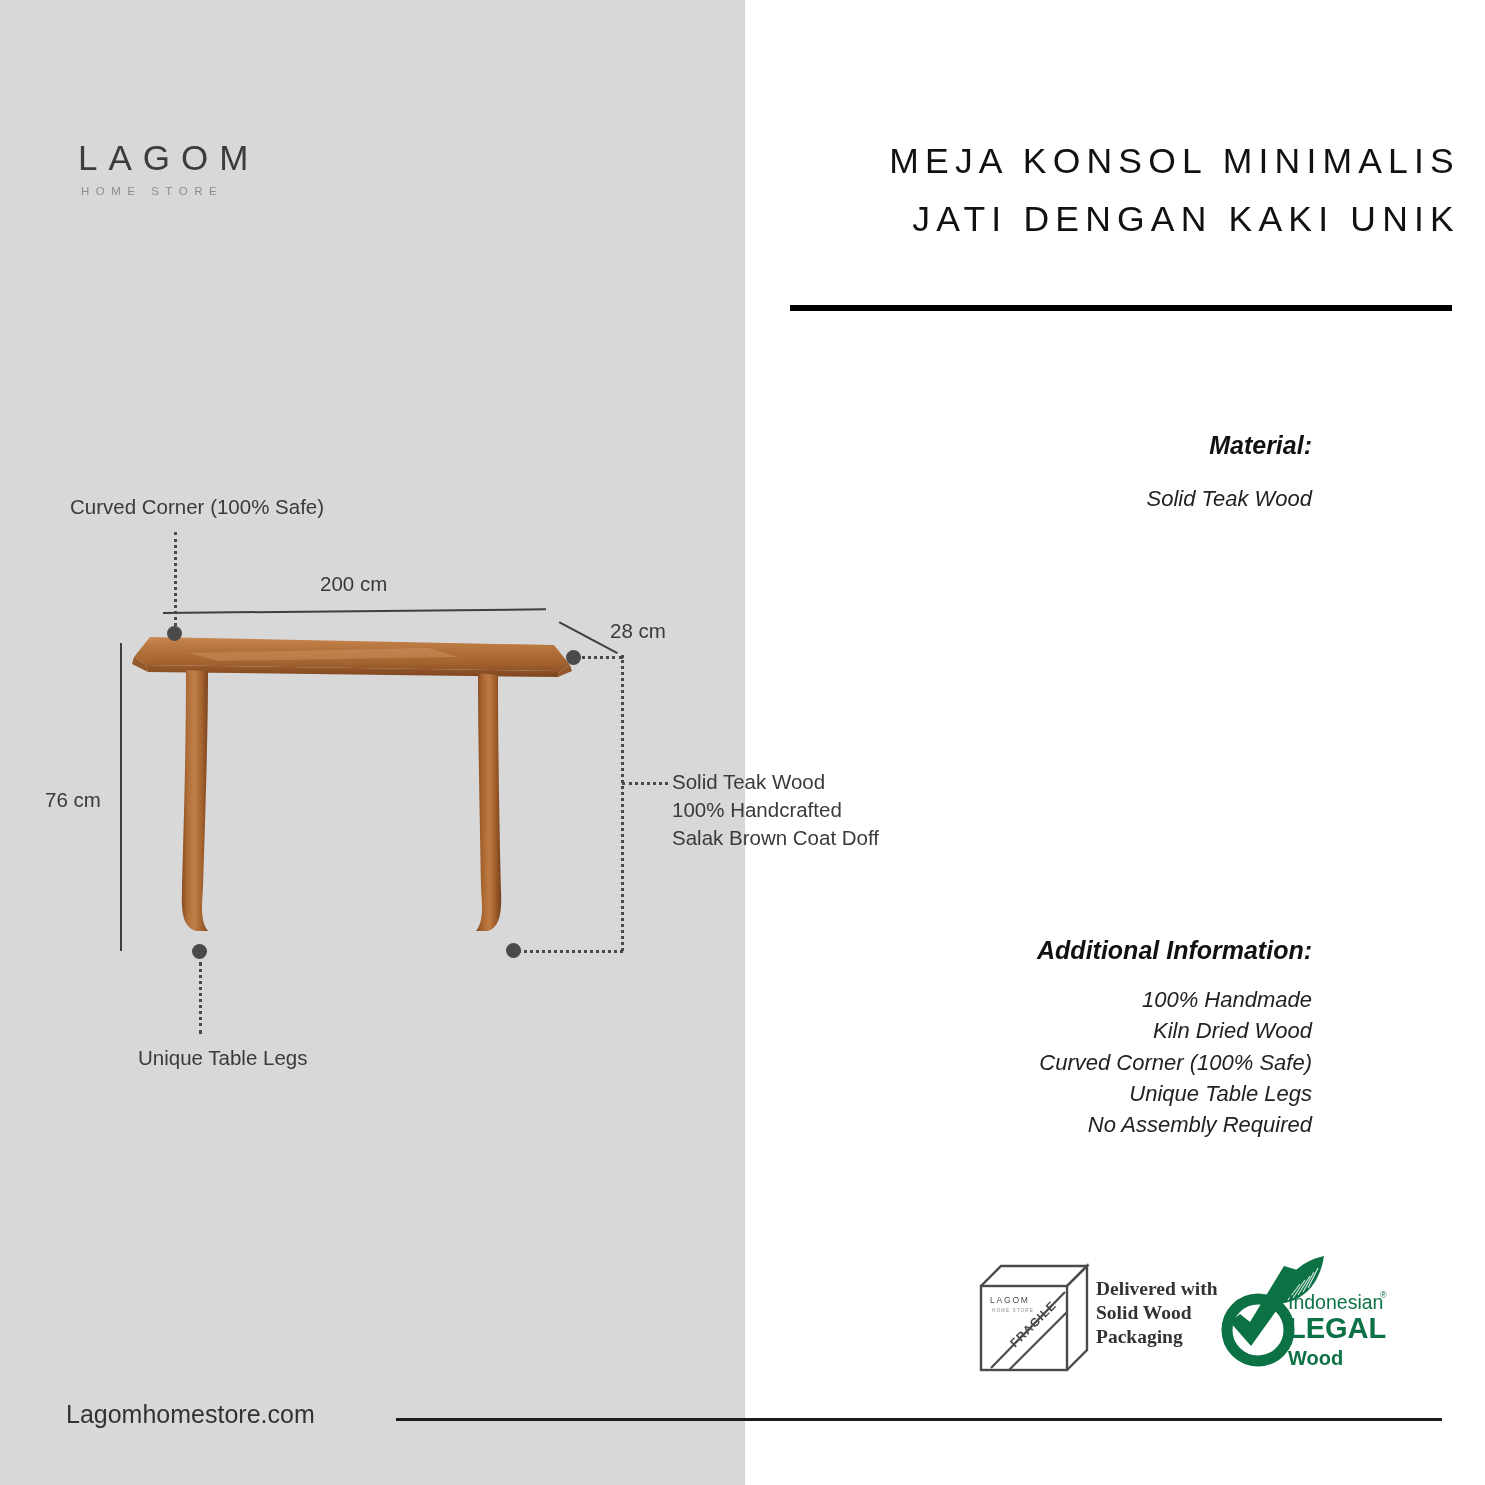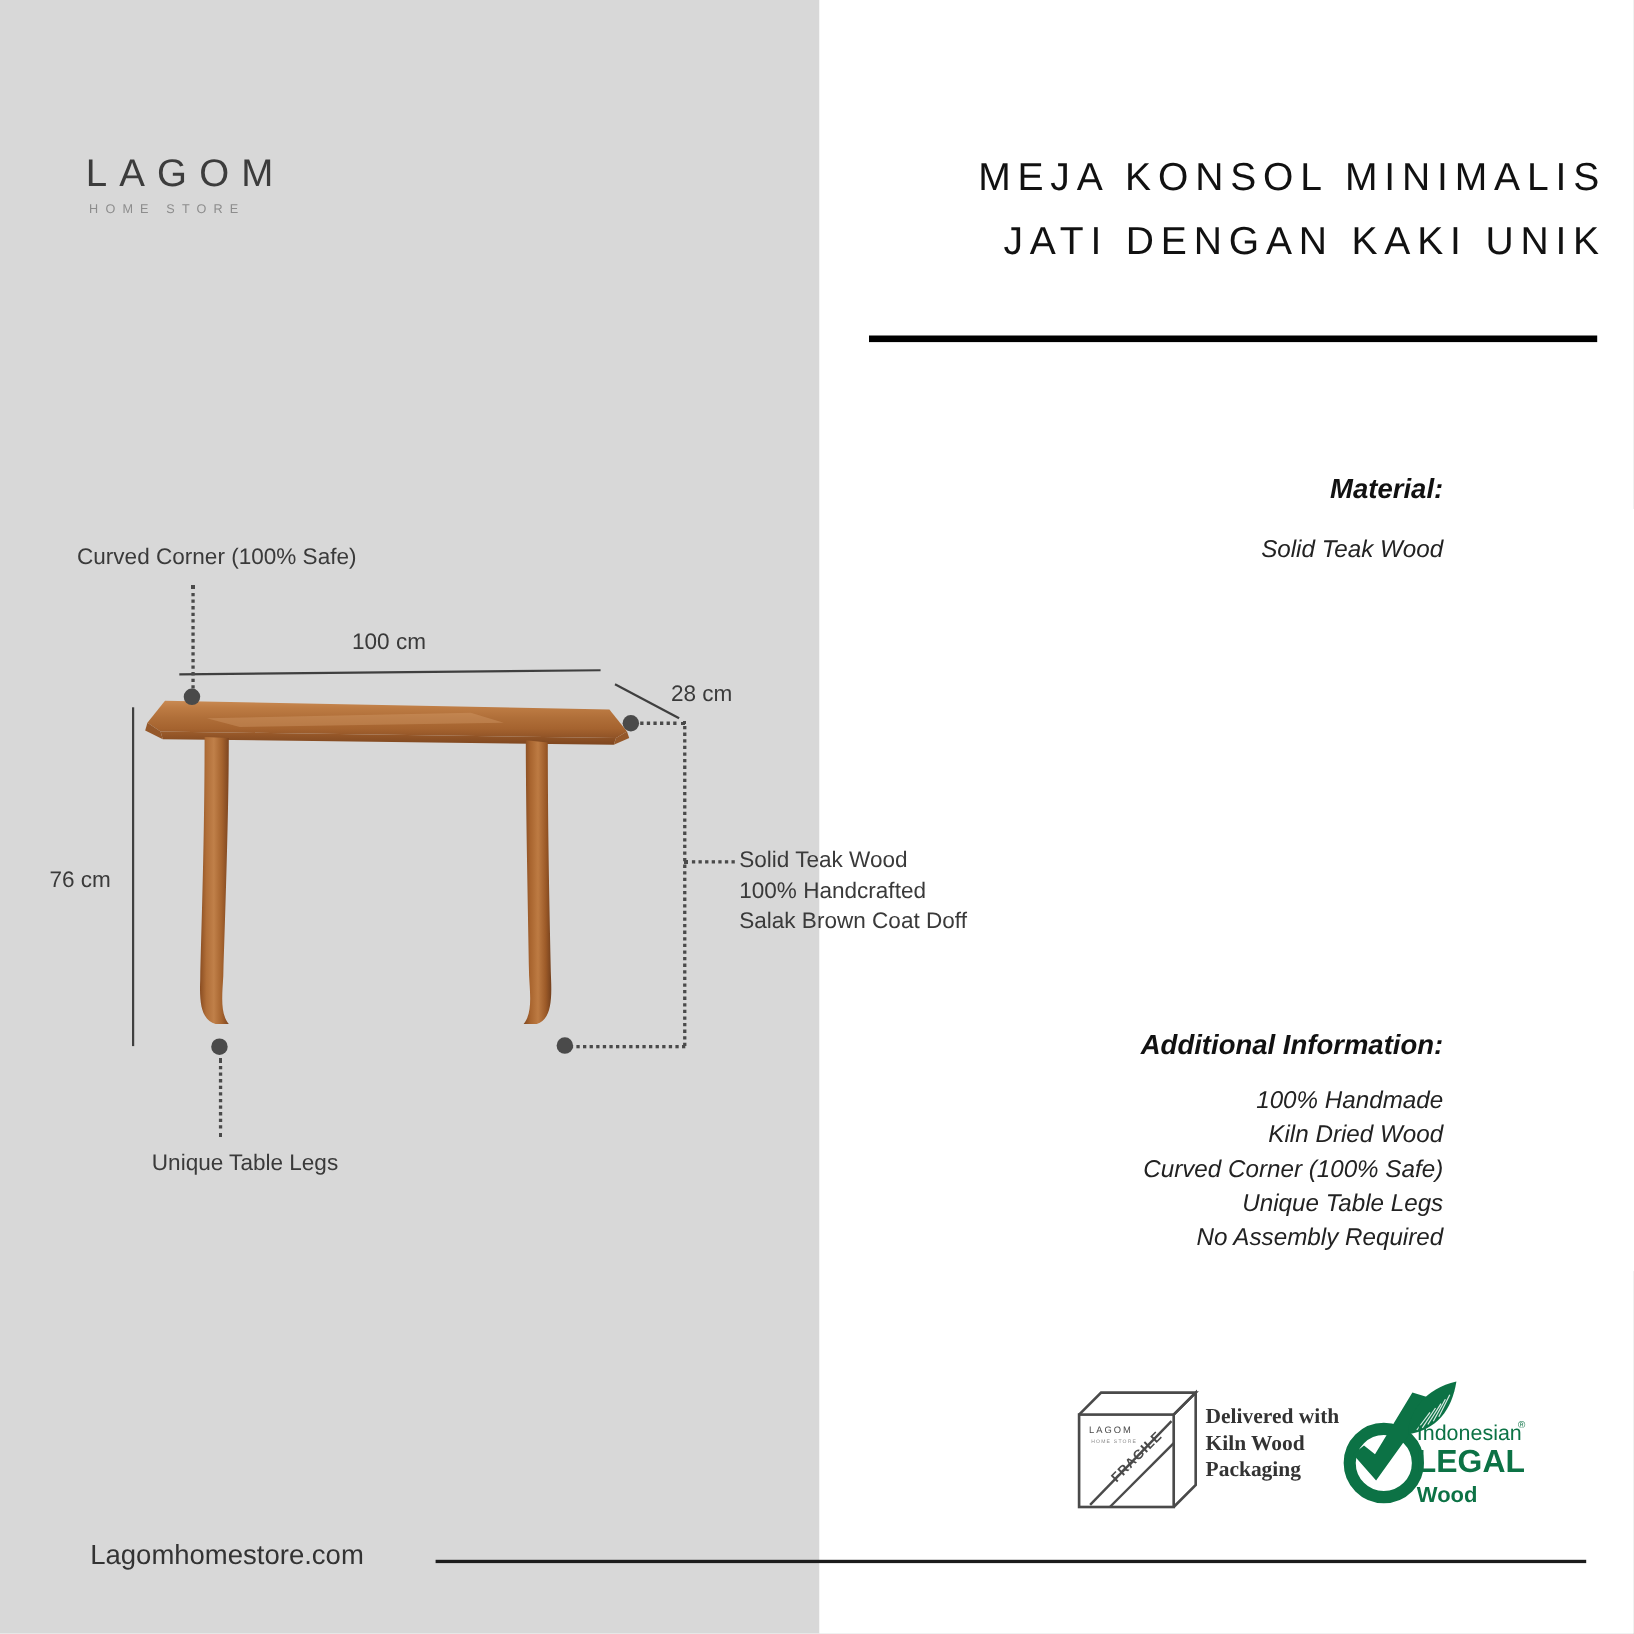--- a/index.html
+++ b/index.html
@@ -116,21 +116,21 @@
   #badge-packaging { position:absolute; left:975px; top:1258px; width:195px; height:120px; }
   #badge-legal     { position:absolute; left:1218px; top:1252px; width:185px; height:125px; }
   .badge-text {
     position:absolute; left:1096px; top:1277px;
     font-family:"Liberation Serif", serif; font-weight:bold;
     font-size:19.5px; line-height:24px; color:#333; white-space:pre-line;
   }
 
   
   #footer-url {
-    position:absolute; left:82px; top:1400px;
+    position:absolute; left:66px; top:1400px;
     font-size:25px; color:#333;
   }
   #footer-rule {
     position:absolute; left:396px; top:1418px;
     width:1046px; height:2.5px; background:#1c1c1c;
   }
 </style>
 </head>
 <body>
 
@@ -222,21 +222,21 @@
   <div class="dotted-v" id="dot-right-v"></div>
   <div class="dotted-h" id="dot-right-h"></div>
   <div class="dotted-h" id="dot-teak-h"></div>
 
   <div class="marker" id="marker-tl"></div>
   <div class="marker" id="marker-tr"></div>
   <div class="marker" id="marker-bl"></div>
   <div class="marker" id="marker-br"></div>
 
   <div class="anno" id="anno-corner">Curved Corner (100% Safe)</div>
-  <div class="anno" id="anno-width">100 cm</div>
+  <div class="anno" id="anno-width">200 cm</div>
   <div class="anno" id="anno-depth">28 cm</div>
   <div class="anno" id="anno-height">76 cm</div>
   <div class="anno" id="anno-legs">Unique Table Legs</div>
   <div class="anno" id="anno-teak">Solid Teak Wood
 100% Handcrafted
 Salak Brown Coat Doff</div>
 
   <svg id="badge-packaging" viewBox="0 0 195 120">
 
     <rect x="6" y="28" width="86" height="84" fill="none" stroke="#4a4a4a" stroke-width="2.4"></rect>
@@ -244,21 +244,21 @@
     <path d="M 92 28 L 112 8 L 112 92 L 92 112" fill="none" stroke="#4a4a4a" stroke-width="2.4"></path>
 
     <line x1="16" y1="110" x2="90" y2="34" stroke="#4a4a4a" stroke-width="2.2"></line>
     <line x1="34" y1="112" x2="92" y2="54" stroke="#4a4a4a" stroke-width="2.2"></line>
     <text x="40" y="90" transform="rotate(-45 40 90)" font-family="Liberation Sans, sans-serif" font-size="12" font-weight="bold" letter-spacing="1" fill="#4a4a4a">FRAGILE</text>
 
     <text x="15" y="45" font-family="Liberation Sans, sans-serif" font-size="8.5" letter-spacing="1.8" fill="#4a4a4a">LAGOM</text>
     <text x="17" y="54" font-family="Liberation Sans, sans-serif" font-size="4.6" letter-spacing="1.1" fill="#8d8d8d">HOME STORE</text>
   </svg>
   <div class="badge-text">Delivered with
-Kiln Wood
+Solid Wood
 Packaging</div>
 
   <svg id="badge-legal" viewBox="0 0 185 125">
 
     <circle cx="40" cy="78" r="31" fill="none" stroke="#0c7245" stroke-width="11"></circle>
 
     <path d="M 12 70 L 33 94 L 86 20 L 66 14 L 32 70 L 22 62 Z" fill="#0c7245"></path>
 
     <path d="M 62 52 C 62 32, 78 10, 106 4 C 102 30, 88 48, 62 52 Z" fill="#0c7245"></path>
     <g stroke="#ffffff" stroke-width="1.1" opacity="0.85">

